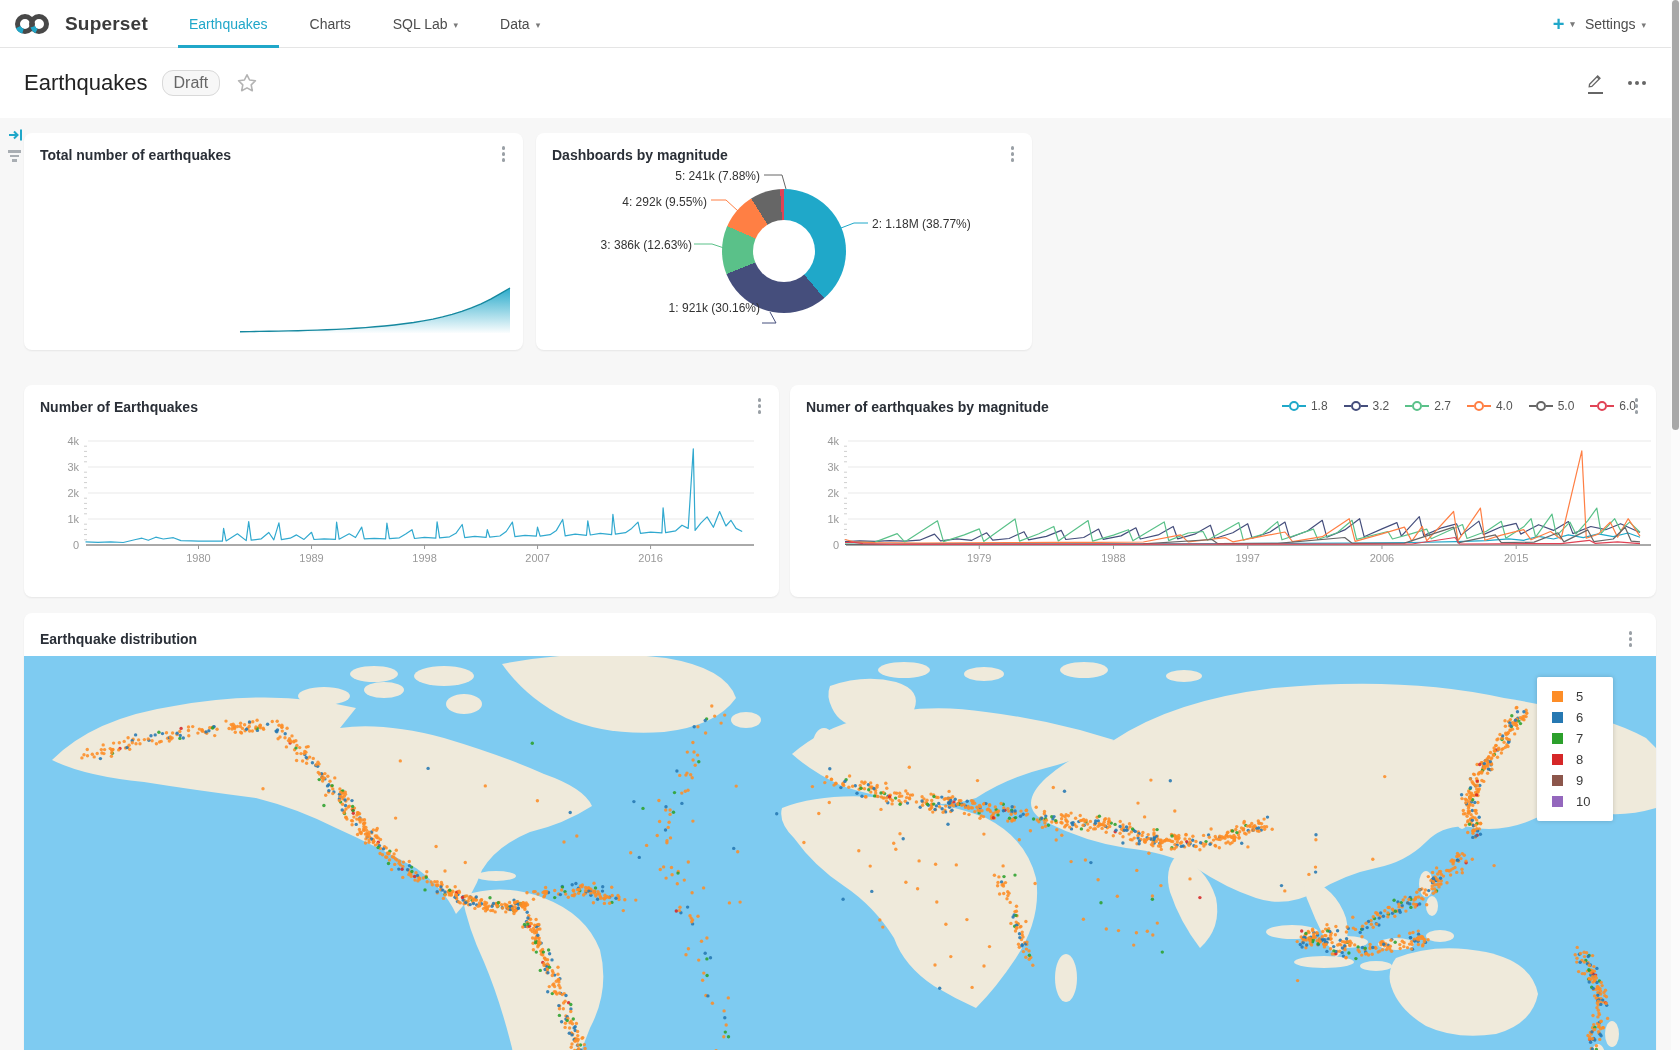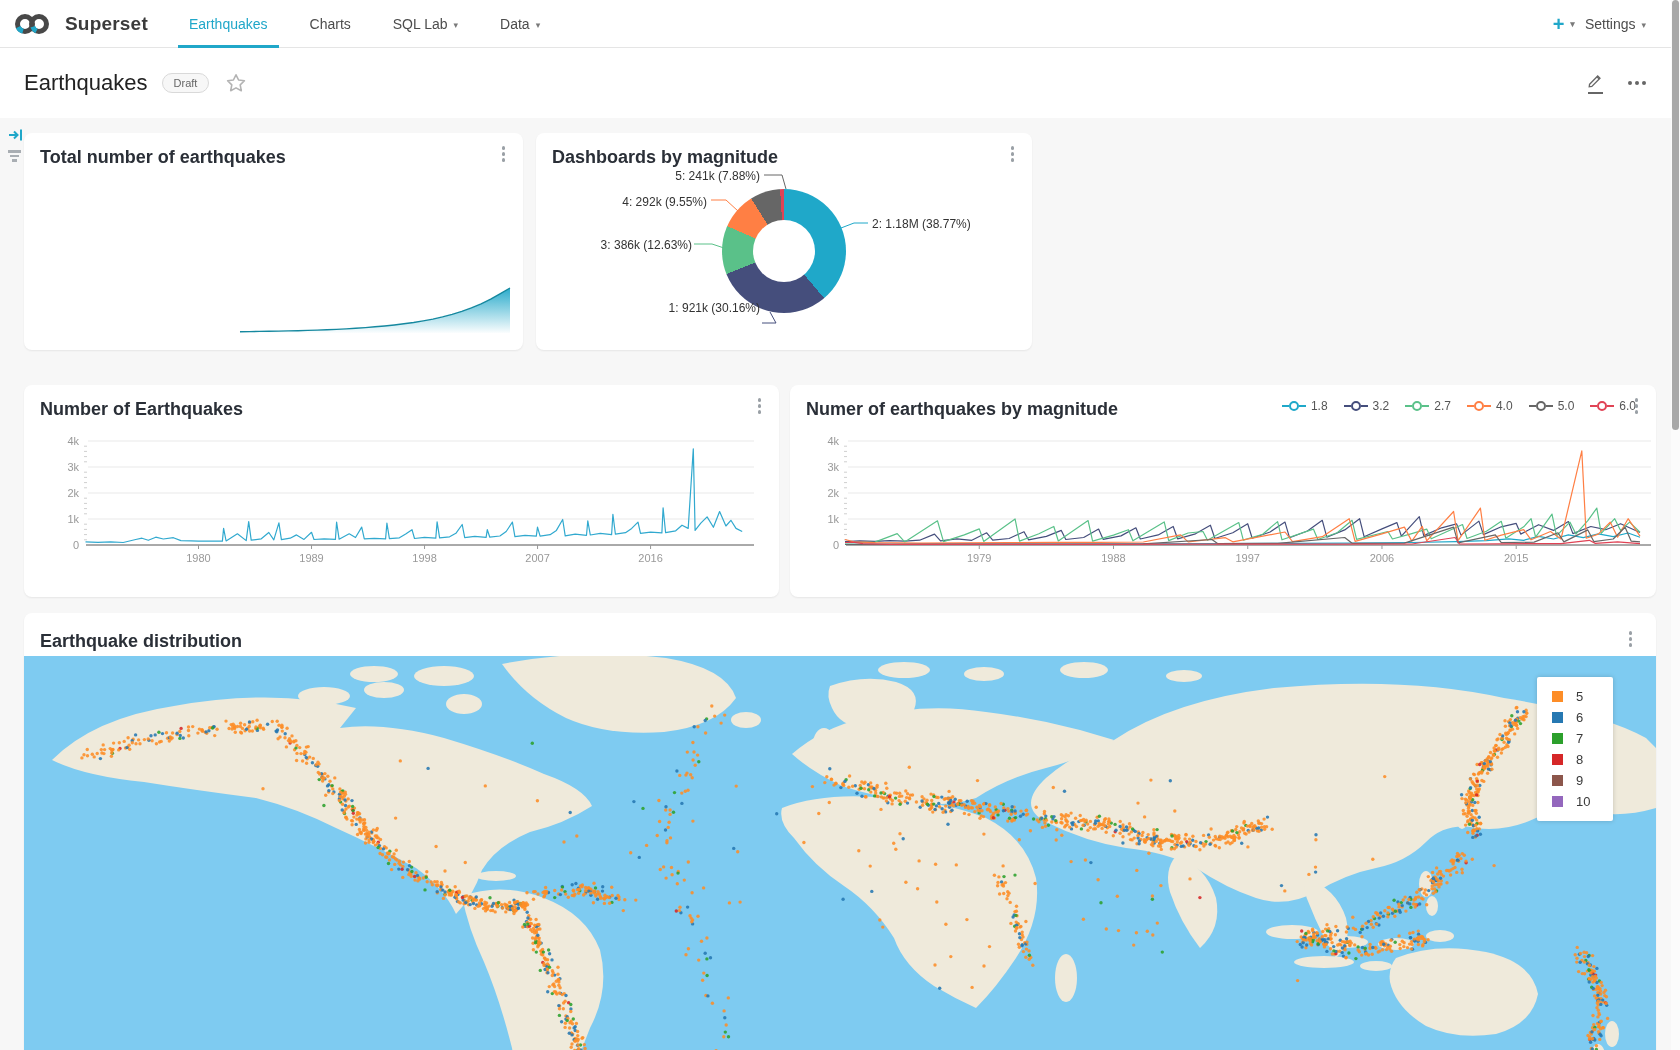--- a/index.html
+++ b/index.html
@@ -16,30 +16,30 @@
   .nav-item.active::after{content:"";position:absolute;left:10px;right:10px;bottom:-1px;height:3px;background:#20A7C9}
   .caret{font-size:9px;color:#7a7a7a;margin-left:6px;transform:translateY(1px)}
   .nav-right{margin-left:auto;display:flex;align-items:center;gap:10px;padding-right:34px}
   .plus-btn{color:#20A7C9;font-size:20px;font-weight:bold;line-height:1;display:flex;align-items:center;cursor:pointer}
   .settings-btn{display:flex;align-items:center;font-size:14px;color:#4c4c4c;cursor:pointer}
 
   
   .page-header{position:absolute;top:48px;left:0;width:1680px;height:70px;background:#fff;
                display:flex;align-items:center;padding:0 34px 0 24px;z-index:20}
   .dash-title{font-size:22px;font-weight:400;color:#222}
-  .badge{margin-left:14px;font-size:11px;color:#666;background:#f7f7f7;border:1px solid #d9d9d9;border-radius:11px;padding:3px 11px}
+  .badge{margin-left:14px;font-size:16px;color:#666;background:#f7f7f7;border:1px solid #d9d9d9;border-radius:11px;padding:3px 11px}
   .fave{margin-left:17px;display:flex;cursor:pointer}
   .header-actions{margin-left:auto;display:flex;align-items:center;gap:24px}
   .dots-h{display:flex;gap:3px;cursor:pointer}
   .dots-h i{width:4px;height:4px;border-radius:50%;background:#666}
 
   
   .dash-body{position:absolute;top:118px;left:0;width:1680px;height:932px;background:#f7f7f7;overflow:hidden}
   .card{position:absolute;background:#fff;border-radius:8px;box-shadow:0 1px 2px rgba(0,0,0,.07)}
-  .card-title{position:absolute;top:14px;left:16px;font-size:18px;font-weight:bold;color:#2a2f37;z-index:5}
+  .card-title{position:absolute;top:14px;left:16px;font-size:14px;font-weight:bold;color:#2a2f37;z-index:5}
   .kebab{position:absolute;top:13px;right:18px;display:flex;flex-direction:column;gap:2.5px;cursor:pointer;z-index:6}
   .kebab i{width:3.5px;height:3.5px;border-radius:50%;background:#9aa0a6}
 
   #card-bignum{left:24px;top:15px;width:499px;height:217px}
   #card-donut{left:536px;top:15px;width:496px;height:217px}
   #card-line1{left:24px;top:267px;width:755px;height:212px}
   #card-line2{left:790px;top:267px;width:866px;height:212px}
   #card-map{left:24px;top:495px;width:1632px;height:560px}
 
   .big-number{position:absolute;left:18px;top:44px;font-size:66px;font-weight:600;color:#404040;letter-spacing:-1.5px}

